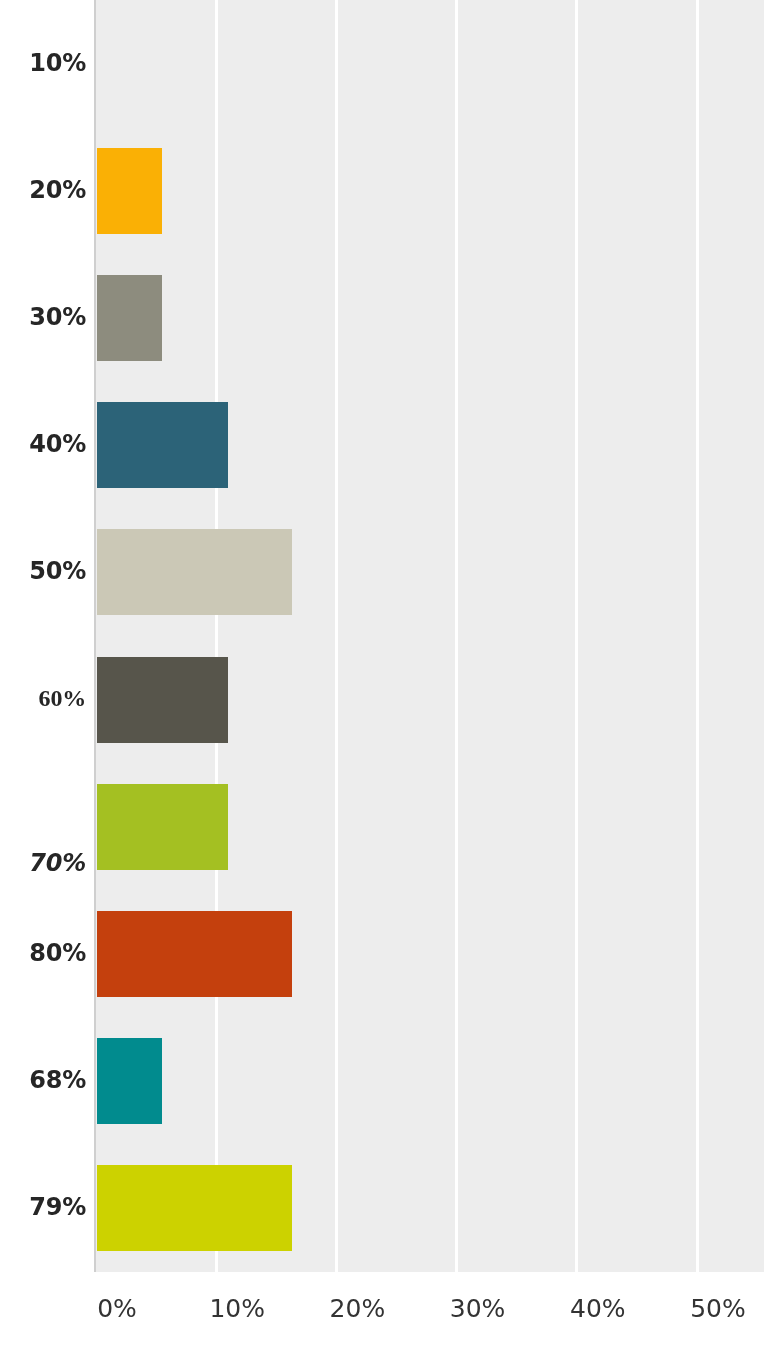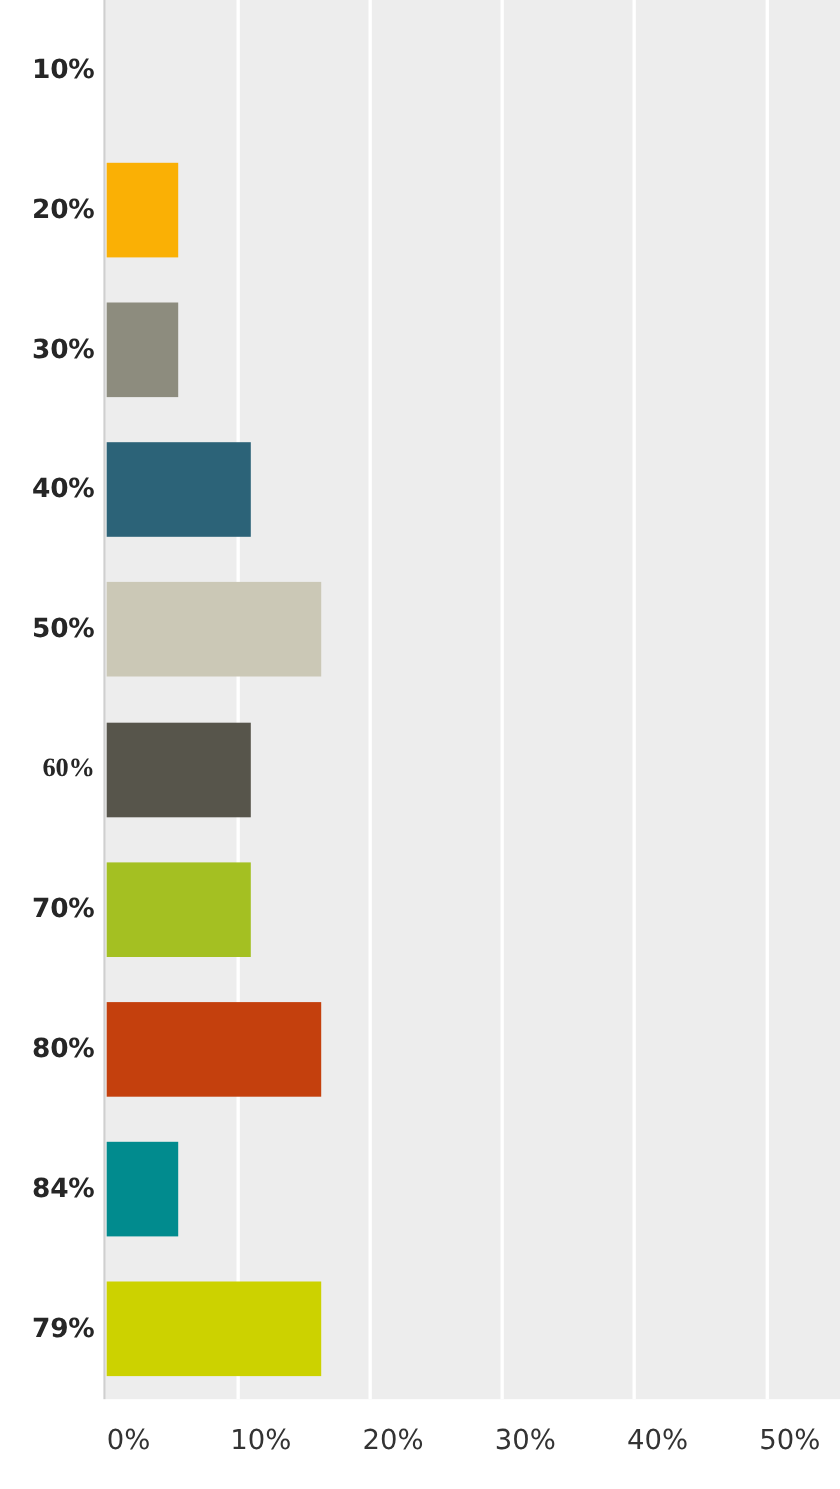--- a/index.html
+++ b/index.html
@@ -139,23 +139,23 @@
 
   <div class="axis-line-y"></div>
 
   <div class="ylabel-wrap" id="ylabels">
       <div class="ylabel" style="top: 48.6px; color: rgb(38, 38, 38);">10%</div>
       <div class="ylabel" style="top: 175.8px; color: rgb(38, 38, 38);">20%</div>
       <div class="ylabel" style="top: 303px; color: rgb(38, 38, 38);">30%</div>
       <div class="ylabel" style="top: 430.2px; color: rgb(38, 38, 38);">40%</div>
       <div class="ylabel" style="top: 557.4px; color: rgb(38, 38, 38);">50%</div>
       <div class="ylabel" style="top: 684.6px; color: rgb(38, 38, 38); font-family: Liberation Serif, serif;">60%</div>
-      <div class="ylabel" style="top: 812px; color: rgb(38, 38, 38);">70%</div>
+      <div class="ylabel" style="top: 849px; color: rgb(38, 38, 38); font-style: italic;">70%</div>
       <div class="ylabel" style="top: 939px; color: rgb(38, 38, 38);">80%</div>
-      <div class="ylabel" style="top: 1066.2px; color: rgb(38, 38, 38);">84%</div>
+      <div class="ylabel" style="top: 1066.2px; color: rgb(38, 38, 38);">68%</div>
       <div class="ylabel" style="top: 1193.4px; color: rgb(38, 38, 38);">79%</div>
     </div>
 
   <div id="xlabels">
       <div class="xlabel" style="left: 57px; color: rgb(51, 51, 51);">0%</div>
       <div class="xlabel" style="left: 177.2px; color: rgb(51, 51, 51);">10%</div>
       <div class="xlabel" style="left: 297.4px; color: rgb(51, 51, 51);">20%</div>
       <div class="xlabel" style="left: 417.6px; color: rgb(51, 51, 51);">30%</div>
       <div class="xlabel" style="left: 537.8px; color: rgb(51, 51, 51);">40%</div>
       <div class="xlabel" style="left: 658px; color: rgb(51, 51, 51);">50%</div>

